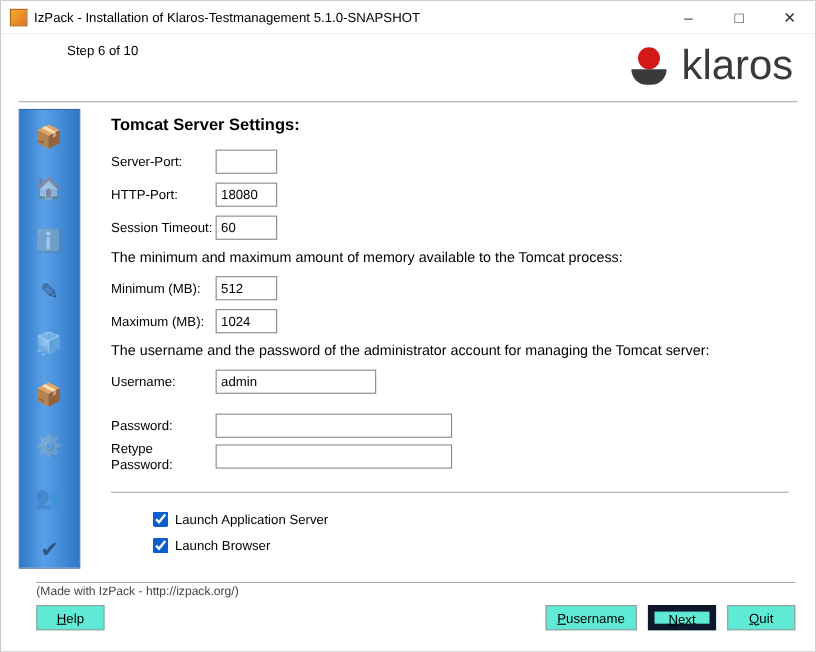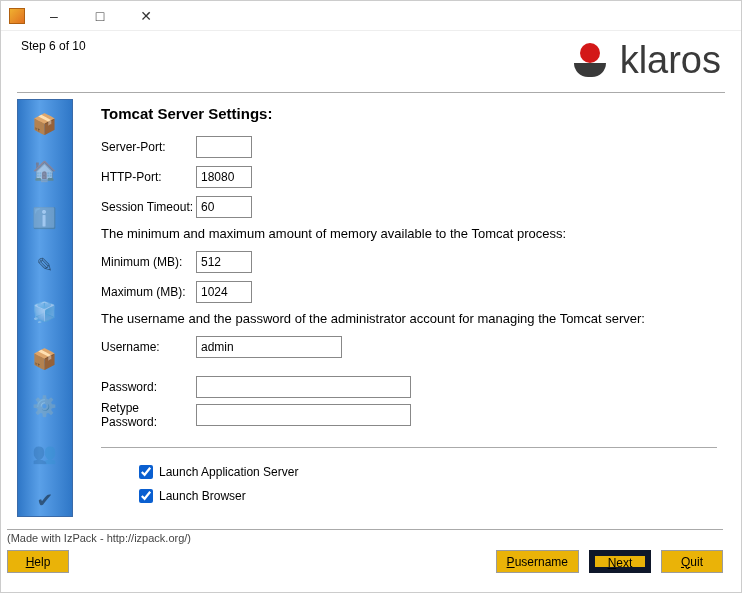--- a/index.html
+++ b/index.html
@@ -36,21 +36,21 @@
   .header {
     display: flex;
     align-items: flex-start;
     padding: 8px 20px 4px 20px;
   }
   .header-left { flex: 1; }
   .header-left h1 {
     margin: 0 0 2px 0;
     font-size: 18px; font-weight: bold;
   }
-  .header-left .step { font-size: 12px; }
+  .header-left .step { font-size: 12px; margin-left: 40px; }
   .logo {
     display: flex; align-items: center;
     font-size: 38px; color: #3a3a3a; letter-spacing: 0;
   }
   .logo-mark {
     width: 40px; height: 40px; margin-right: 10px; position: relative;
   }
   .logo-mark .bowl {
     position: absolute; bottom: 4px; left: 4px; width: 32px; height: 14px;
     border-radius: 0 0 18px 18px; background: #3a3a3a;
@@ -109,53 +109,54 @@
   .selected { background: #0078d7; color: #fff; }
   .note { font-size: 13px; margin: 2px 0 10px 0; }
   .sep { height: 1px; background: #aaa; margin: 18px 0 14px 0; }
   .checks { margin-left: 34px; }
   .checks .row { margin-bottom: 4px; }
   .checks input[type=checkbox] {
     width: 14px; height: 14px; margin-right: 6px;
     accent-color: #0a5fd0;
   }
   .footer {
-    padding: 6px 18px 0 6px;
+    padding: 6px 18px 0 32px;
   }
   .made {
     font-size: 11px; color: #444;
     border-top: 1px solid #aaa;
     margin: 0 0 6px 0;
     padding-top: 2px;
   }
   .buttons {
     display: flex; align-items: center;
   }
   .buttons .spacer { flex: 1; }
   button.btn {
     font-family: inherit; font-size: 12px;
     height: 23px; min-width: 62px;
-    background: #eab308;
+    background: #5eead4;
     border: 1px solid #9c9c9c;
     padding: 0 10px;
     margin-left: 10px;
     cursor: pointer;
   }
   button.btn.help { margin-left: 0; }
   button.btn.focus {
     border: 6px solid #0f172a;
     padding: 0 9px;
   }
   .u { text-decoration: underline; }
 </style>
 </head>
 <body>
 
 <div class="titlebar">
   <div class="app-icon"></div>
+  <div class="title">IzPack - Installation of  Klaros-Testmanagement 5.1.0-SNAPSHOT</div>
   <div class="winbtn">–</div>
   <div class="winbtn">□</div>
   <div class="winbtn">✕</div>
 </div>
 
 <div class="header">
   <div class="header-left">
     <div class="step">Step 6 of 10</div>
   </div>
   <div class="logo">

